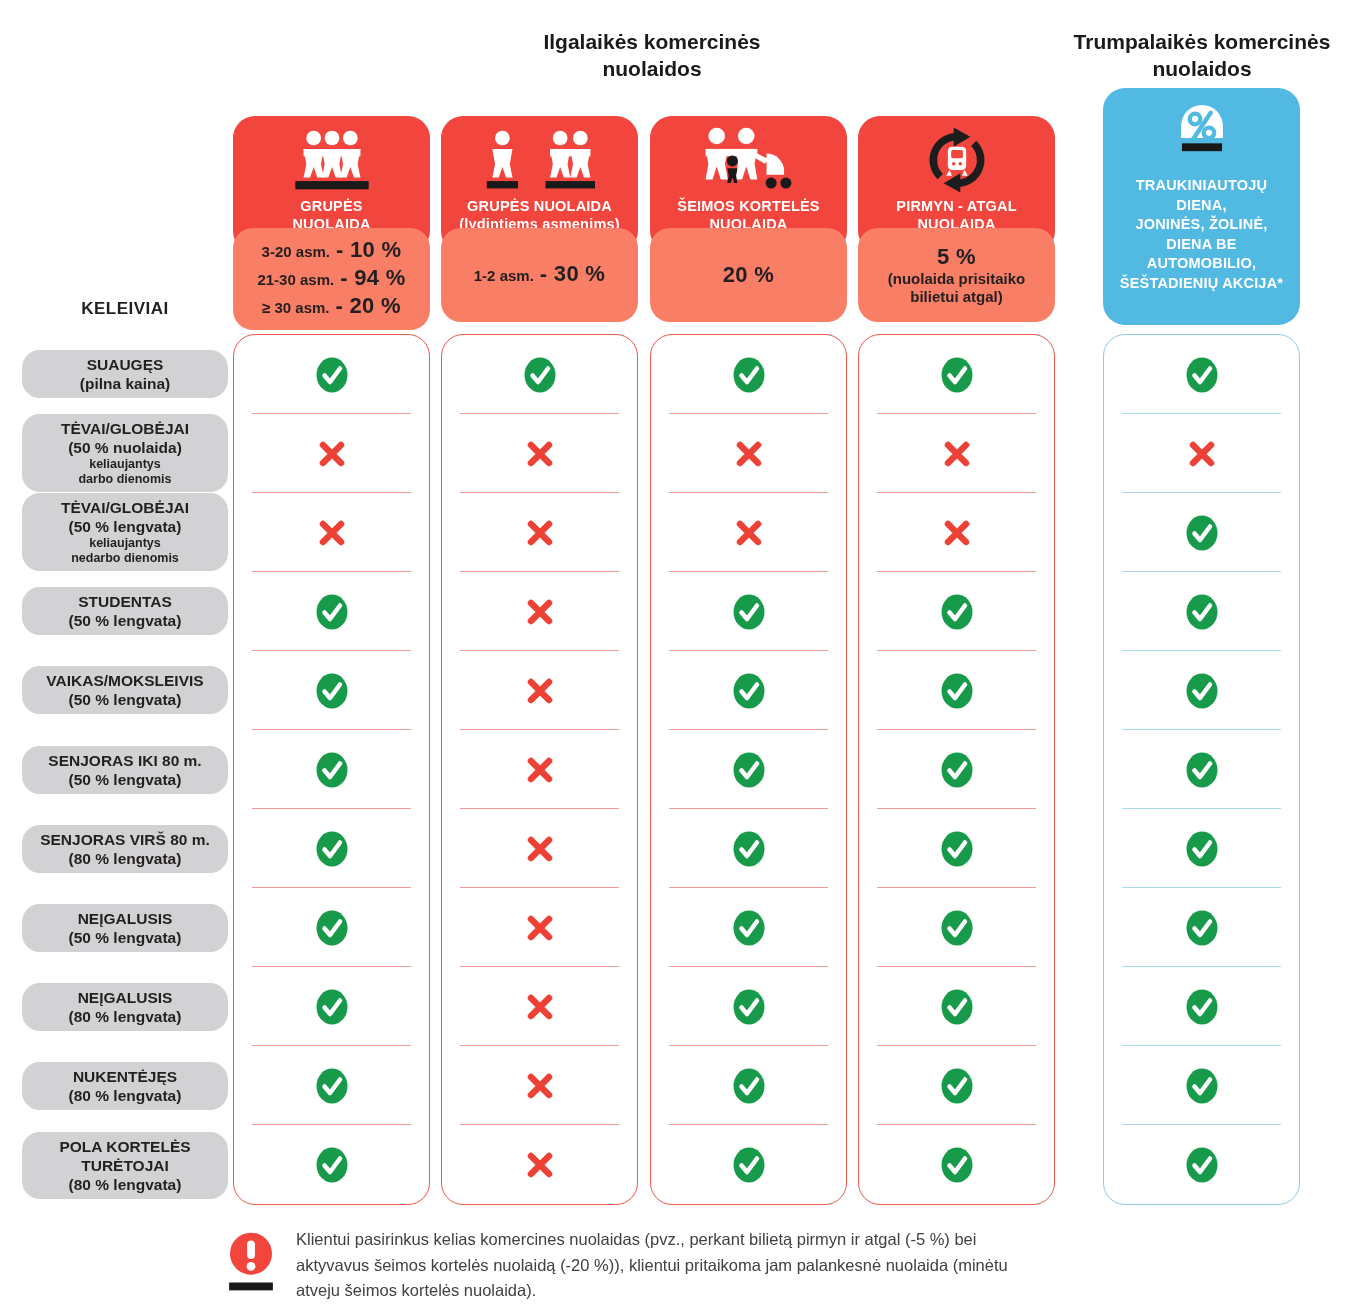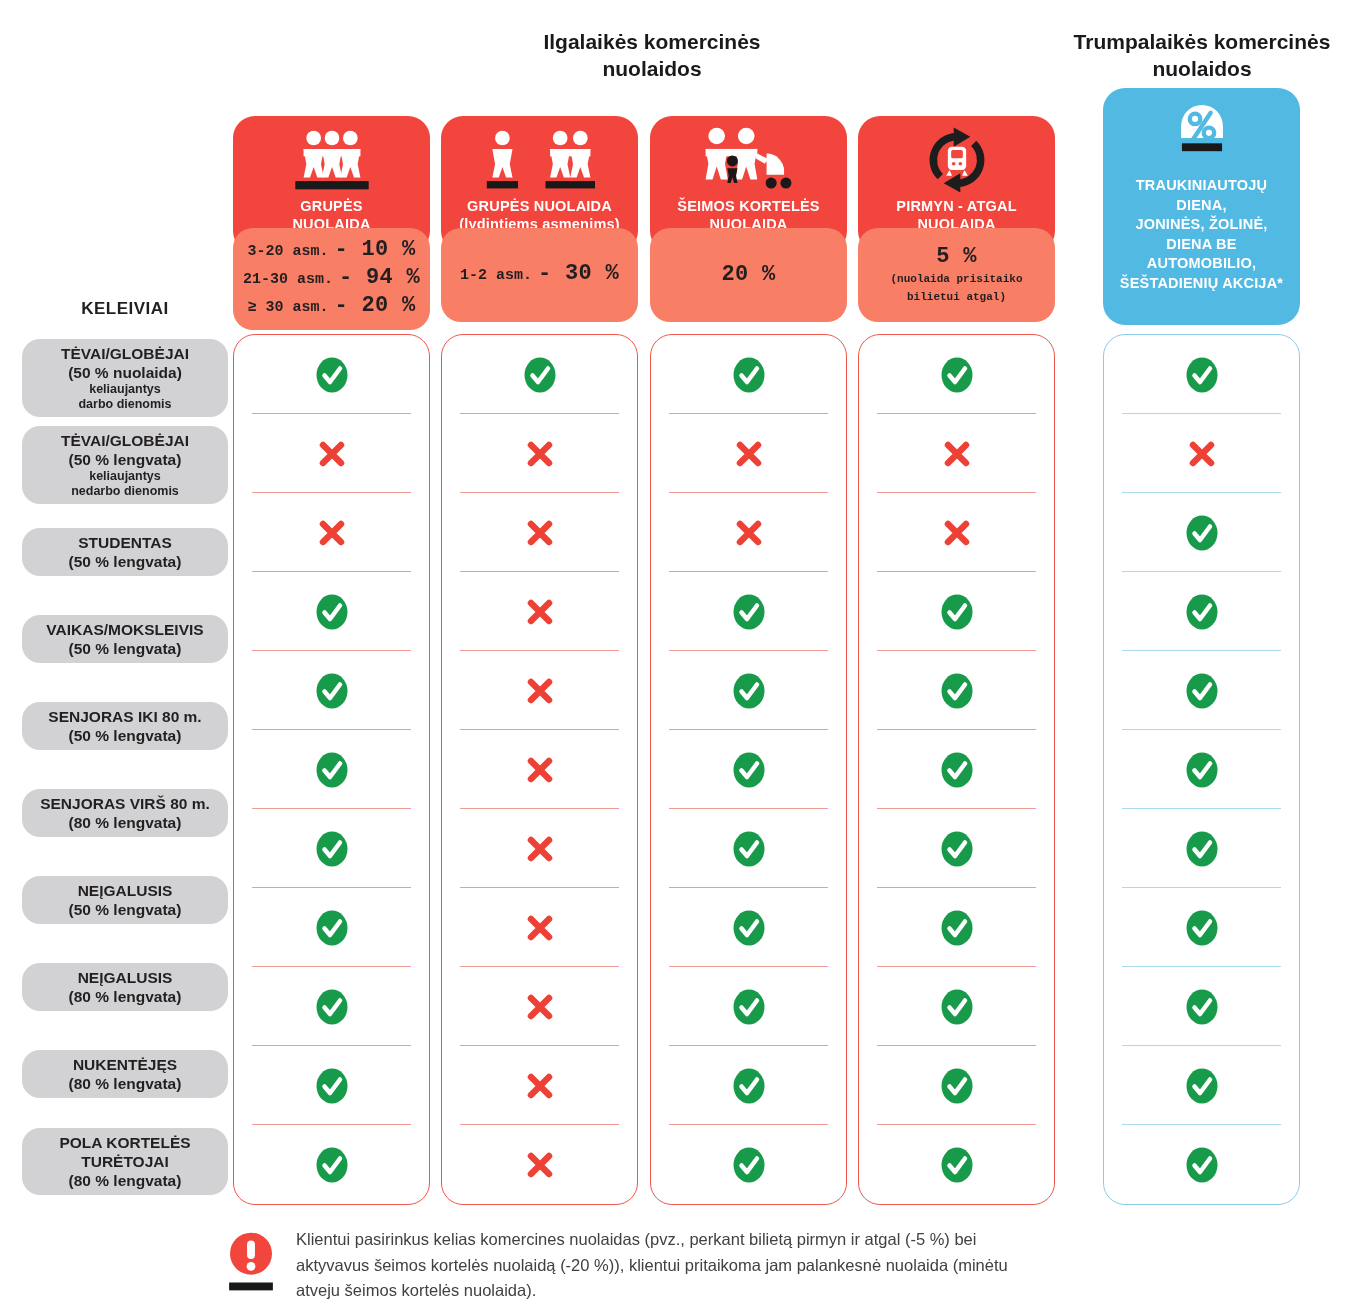--- a/index.html
+++ b/index.html
@@ -33,24 +33,24 @@
   .theme-blue .hdr{background:var(--blue);height:237px;}
   .hdr-icon{height:64px;display:flex;align-items:center;justify-content:center;}
   .hdr-title{color:#fff;font-weight:700;font-size:14.5px;line-height:18px;text-align:center;
     white-space:pre-line;letter-spacing:.2px;margin-top:5px;}
   .theme-blue .hdr-title{margin-top:12px;line-height:19.5px;}
 
   .sub{position:absolute;top:140px;left:0;right:0;height:94px;background:var(--salmon);
     border-radius:20px;display:flex;flex-direction:column;align-items:center;
     justify-content:center;color:var(--ink);}
   .sub.tall{height:102px;}
-  .line{display:flex;align-items:baseline;justify-content:center;gap:6px;line-height:26px;font-family:Liberation Mono, monospace;}
+  .line{display:flex;align-items:baseline;justify-content:center;gap:6px;line-height:26px;}
   .s-label{font-size:15px;font-weight:700;}
   .s-value{font-size:22px;font-weight:800;letter-spacing:.3px;}
-  .s-note{font-size:11px;font-weight:700;line-height:18px;text-align:center;white-space:pre-line;}
+  .s-note{font-size:15px;font-weight:700;line-height:18px;text-align:center;white-space:pre-line;}
 
   .body{position:absolute;top:246px;left:0;right:0;height:871px;border-radius:22px;
     display:flex;flex-direction:column;box-sizing:border-box;background:#fff;}
   .theme-red .body{border:1.5px solid #F0564C;--divider:#F29B92;}
   .theme-blue .body{border:1.5px solid #8FCBE6;--divider:#ABDAEE;}
   .cell{flex:1;position:relative;display:flex;align-items:center;justify-content:center;}
   .cell:not(:last-child)::after{content:"";position:absolute;left:18px;right:18px;bottom:0;
     height:1px;background:var(--divider);}
   .mark{display:flex;align-items:center;justify-content:center;}
 
@@ -63,20 +63,26 @@
 
 <div class="canvas">
   <div class="sec-title" id="title-long">Ilgalaikės komercinės
 nuolaidos</div>
   <div class="sec-title" id="title-short">Trumpalaikės komercinės
 nuolaidos</div>
 
   <div id="keleiviai">KELEIVIAI</div>
 
   <div id="pill-rows">
+      <div class="prow">
+        <div class="pill">
+          <div class="main">SUAUGĘS
+(pilna kaina)</div>
+        </div>
+      </div>
       <div class="prow">
         <div class="pill">
           <div class="main">TĖVAI/GLOBĖJAI
 (50 % nuolaida)</div>
           <div class="note">keliaujantys
 darbo dienomis</div>
         </div>
       </div>
       <div class="prow">
         <div class="pill">

